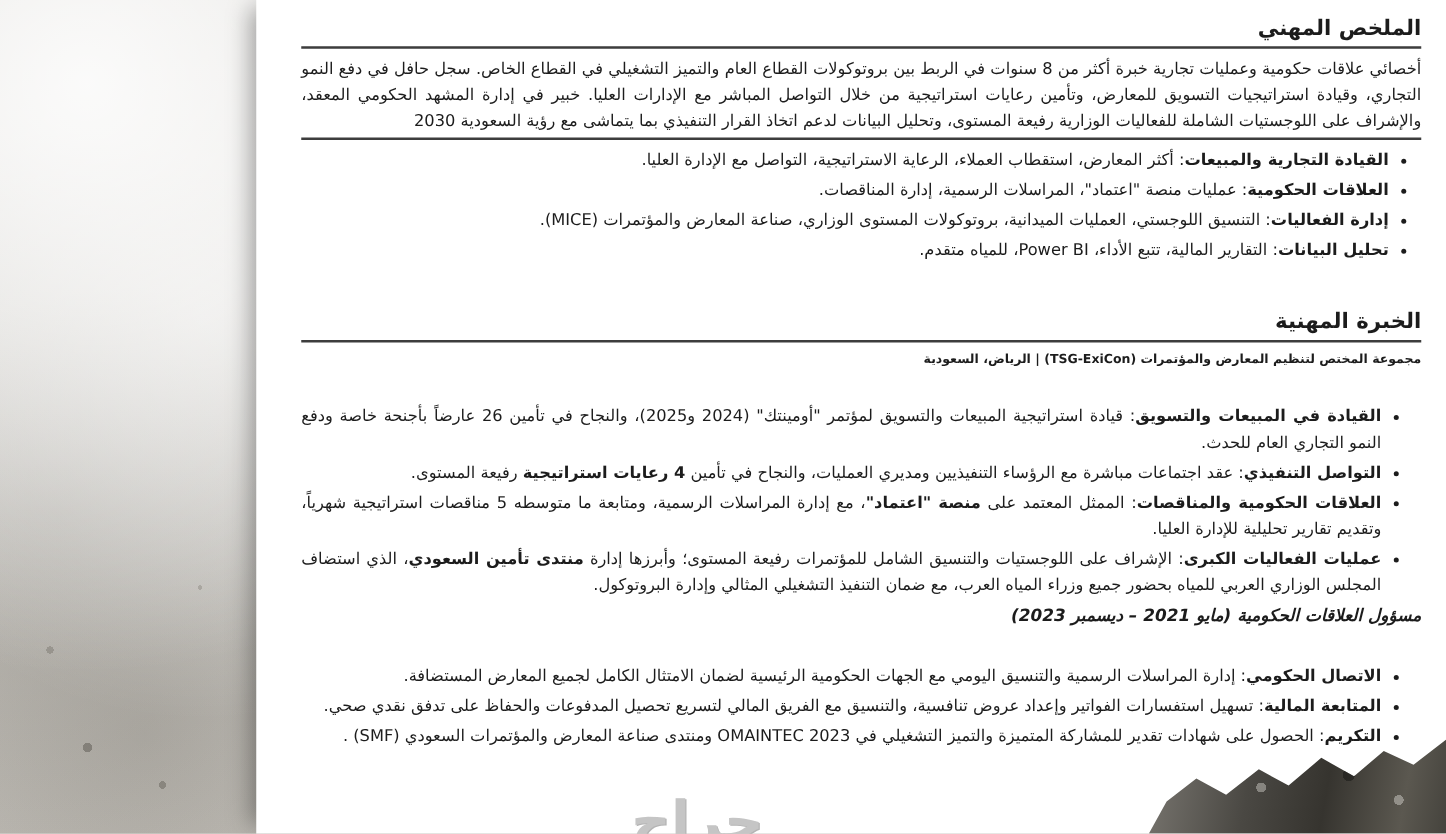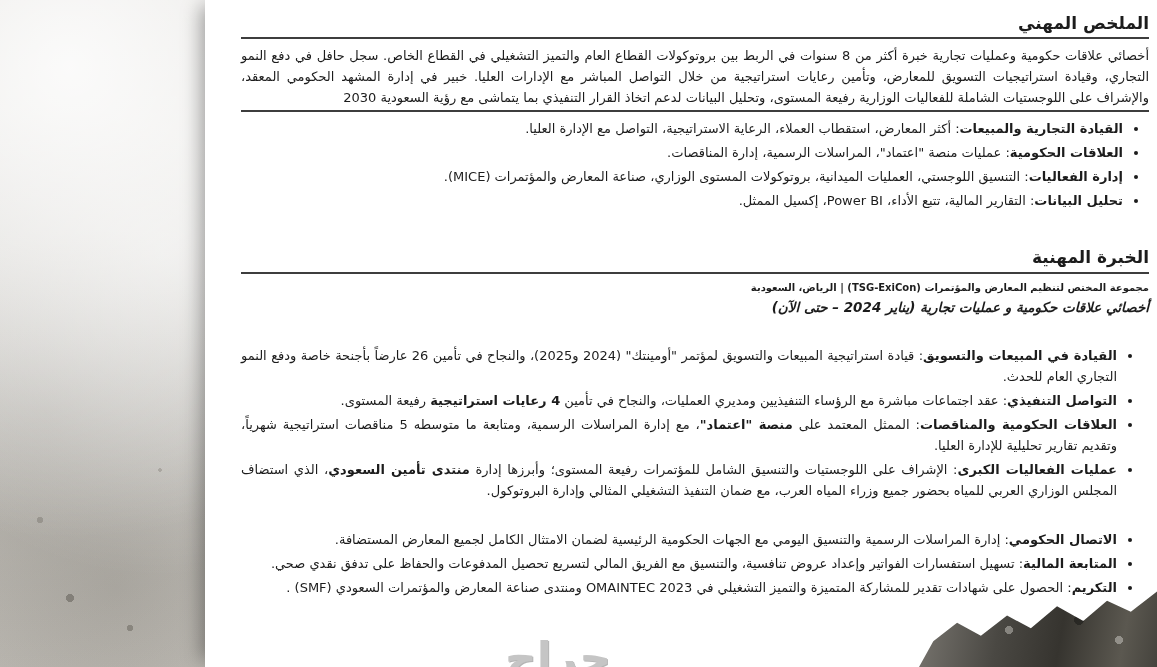--- a/index.html
+++ b/index.html
@@ -36,21 +36,21 @@
       radial-gradient(circle 5px at 30px 40px, rgba(230,228,222,.5) 97%, transparent),
       radial-gradient(circle 4px at 90px 55px, rgba(230,228,222,.4) 97%, transparent),
       radial-gradient(circle 5px at 160px 45px, rgba(20,20,18,.5) 97%, transparent),
       radial-gradient(circle 4px at 200px 65px, rgba(235,233,228,.4) 97%, transparent);
   }
   
   .paper {
     position:absolute; left:205px; top:0; width:952px; height:667px; z-index:2;
     background:#ffffff;
     box-shadow:-10px 0 18px -6px rgba(0,0,0,.35);
-    padding:6px 8px 0 36px;
+    padding:6px 20px 0 36px;
     direction:rtl;
     font-size:13px;
     line-height:1.62;
     text-align:right;
   }
   h1.sec {
     font-size:17px; font-weight:700; margin:6px 0 3px; line-height:1.3; letter-spacing:0;
   }
   hr.rule {
     border:none; border-top:2px solid #3d3d3d; height:0; margin:0 0 6px;
@@ -92,43 +92,43 @@
       <hr class="rule">
       <p class="summary">أخصائي علاقات حكومية وعمليات تجارية خبرة أكثر من 8 سنوات في الربط بين بروتوكولات القطاع العام والتميز التشغيلي في القطاع الخاص. سجل حافل في دفع النمو التجاري، وقيادة استراتيجيات التسويق للمعارض، وتأمين رعايات استراتيجية من خلال التواصل المباشر مع الإدارات العليا. خبير في إدارة المشهد الحكومي المعقد، والإشراف على اللوجستيات الشاملة للفعاليات الوزارية رفيعة المستوى، وتحليل البيانات لدعم اتخاذ القرار التنفيذي بما يتماشى مع رؤية السعودية 2030</p>
     </section>
 
     <section>
       <hr class="rule">
       <ul class="bullets">
         <li><span class="lb">القيادة التجارية والمبيعات</span><span>: أكثر المعارض، استقطاب العملاء، الرعاية الاستراتيجية، التواصل مع الإدارة العليا.</span></li>
         <li><span class="lb">العلاقات الحكومية</span><span>: عمليات منصة "اعتماد"، المراسلات الرسمية، إدارة المناقصات.</span></li>
         <li><span class="lb">إدارة الفعاليات</span><span>: التنسيق اللوجستي، العمليات الميدانية، بروتوكولات المستوى الوزاري، صناعة المعارض والمؤتمرات (MICE).</span></li>
-        <li><span class="lb">تحليل البيانات</span><span>: التقارير المالية، تتبع الأداء، Power BI، إكسيل الممثل.</span></li>
+        <li><span class="lb">تحليل البيانات</span><span>: التقارير المالية، تتبع الأداء، Power BI، للمياه متقدم.</span></li>
       </ul>
     </section>
 
     <div class="gap-lg"></div>
 
     <section>
       <h1 class="sec">الخبرة المهنية</h1>
       <hr class="rule">
 
       <div class="company">مجموعة المختص لتنظيم المعارض والمؤتمرات (TSG-ExiCon) | الرياض، السعودية</div>
 
       <div class="role-block">
-        <div class="role-title">أخصائي علاقات حكومية و عمليات تجارية (يناير 2024 – حتى الآن)</div>
         <ul class="bullets inner">
           <li><span class="lb">القيادة في المبيعات والتسويق</span><span>: قيادة استراتيجية المبيعات والتسويق لمؤتمر "أومينتك" (2024 و2025)، والنجاح في تأمين 26 عارضاً بأجنحة خاصة ودفع النمو التجاري العام للحدث.</span><span class="sb"></span><span></span></li>
           <li><span class="lb">التواصل التنفيذي</span><span>: عقد اجتماعات مباشرة مع الرؤساء التنفيذيين ومديري العمليات، والنجاح في تأمين </span><span class="sb">4 رعايات استراتيجية</span><span> رفيعة المستوى.</span></li>
           <li><span class="lb">العلاقات الحكومية والمناقصات</span><span>: الممثل المعتمد على </span><span class="sb">منصة "اعتماد"</span><span>، مع إدارة المراسلات الرسمية، ومتابعة ما متوسطه 5 مناقصات استراتيجية شهرياً، وتقديم تقارير تحليلية للإدارة العليا.</span></li>
           <li><span class="lb">عمليات الفعاليات الكبرى</span><span>: الإشراف على اللوجستيات والتنسيق الشامل للمؤتمرات رفيعة المستوى؛ وأبرزها إدارة </span><span class="sb">منتدى تأمين السعودي</span><span>، الذي استضاف المجلس الوزاري العربي للمياه بحضور جميع وزراء المياه العرب، مع ضمان التنفيذ التشغيلي المثالي وإدارة البروتوكول.</span></li>
         </ul>
       </div>
 
       <div class="role-block">
+        <div class="role-title">مسؤول العلاقات الحكومية (مايو 2021 – ديسمبر 2023)</div>
         <ul class="bullets inner">
           <li><span class="lb">الاتصال الحكومي</span><span>: إدارة المراسلات الرسمية والتنسيق اليومي مع الجهات الحكومية الرئيسية لضمان الامتثال الكامل لجميع المعارض المستضافة.</span></li>
           <li><span class="lb">المتابعة المالية</span><span>: تسهيل استفسارات الفواتير وإعداد عروض تنافسية، والتنسيق مع الفريق المالي لتسريع تحصيل المدفوعات والحفاظ على تدفق نقدي صحي.</span></li>
           <li><span class="lb">التكريم</span><span>: الحصول على شهادات تقدير للمشاركة المتميزة والتميز التشغيلي في OMAINTEC 2023 ومنتدى صناعة المعارض والمؤتمرات السعودي (SMF) .</span></li>
         </ul>
       </div>
     </section>
 
   </div>
 

